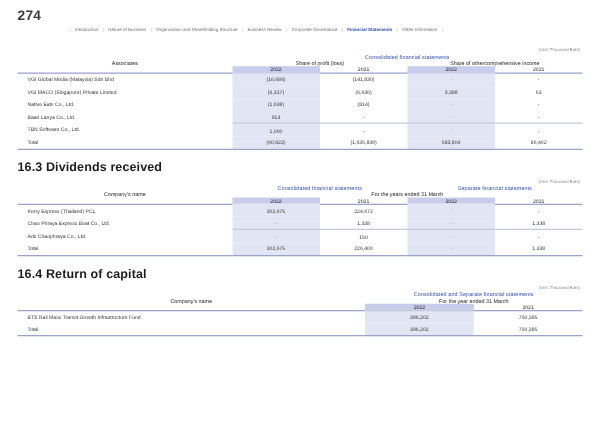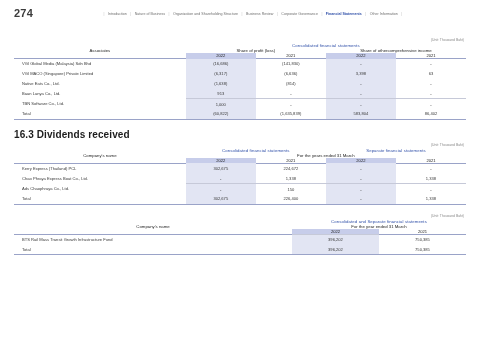--- a/index.html
+++ b/index.html
@@ -11,20 +11,21 @@
     color: #2b2b2b;
     overflow: hidden;
   }
   .page { position: relative; width: 480px; height: 341px; background:#fff; }
 
   
   .topbar {
     display:flex; align-items:flex-start;
     padding: 7px 14px 0 14px;
     height: 26px;
+    flex-direction: column;
   }
   .page-num {
     font-size: 11px; font-weight: bold; color:#3c3c3c;
     letter-spacing: .2px; line-height: 12px;
     width: 48px; flex:0 0 auto;
   }
   .breadcrumb {
     flex:1 1 auto; display:flex; align-items:center;
     justify-content:flex-start; flex-wrap:nowrap;
     font-size: 3.6px; line-height: 8px; color:#6b6b6b;
@@ -241,20 +242,21 @@
           <td class="num hl-band rule-bottom">-</td>
           <td class="num rule-bottom">1,338</td>
         </tr>
       </tbody>
     </table>
   </div>
 
   <div class="spacer-9"></div>
 
   <div class="section">
+    <div class="sec-title">16.4 Return of capital</div>
     <div class="unit-line">(Unit: Thousand Baht)</div>
 
     <table class="ft">
       <colgroup>
         <col style="width:61.5%">
           <col style="width:19.25%">
           <col style="width:19.25%">
       </colgroup>
       <tbody>
         <tr>

